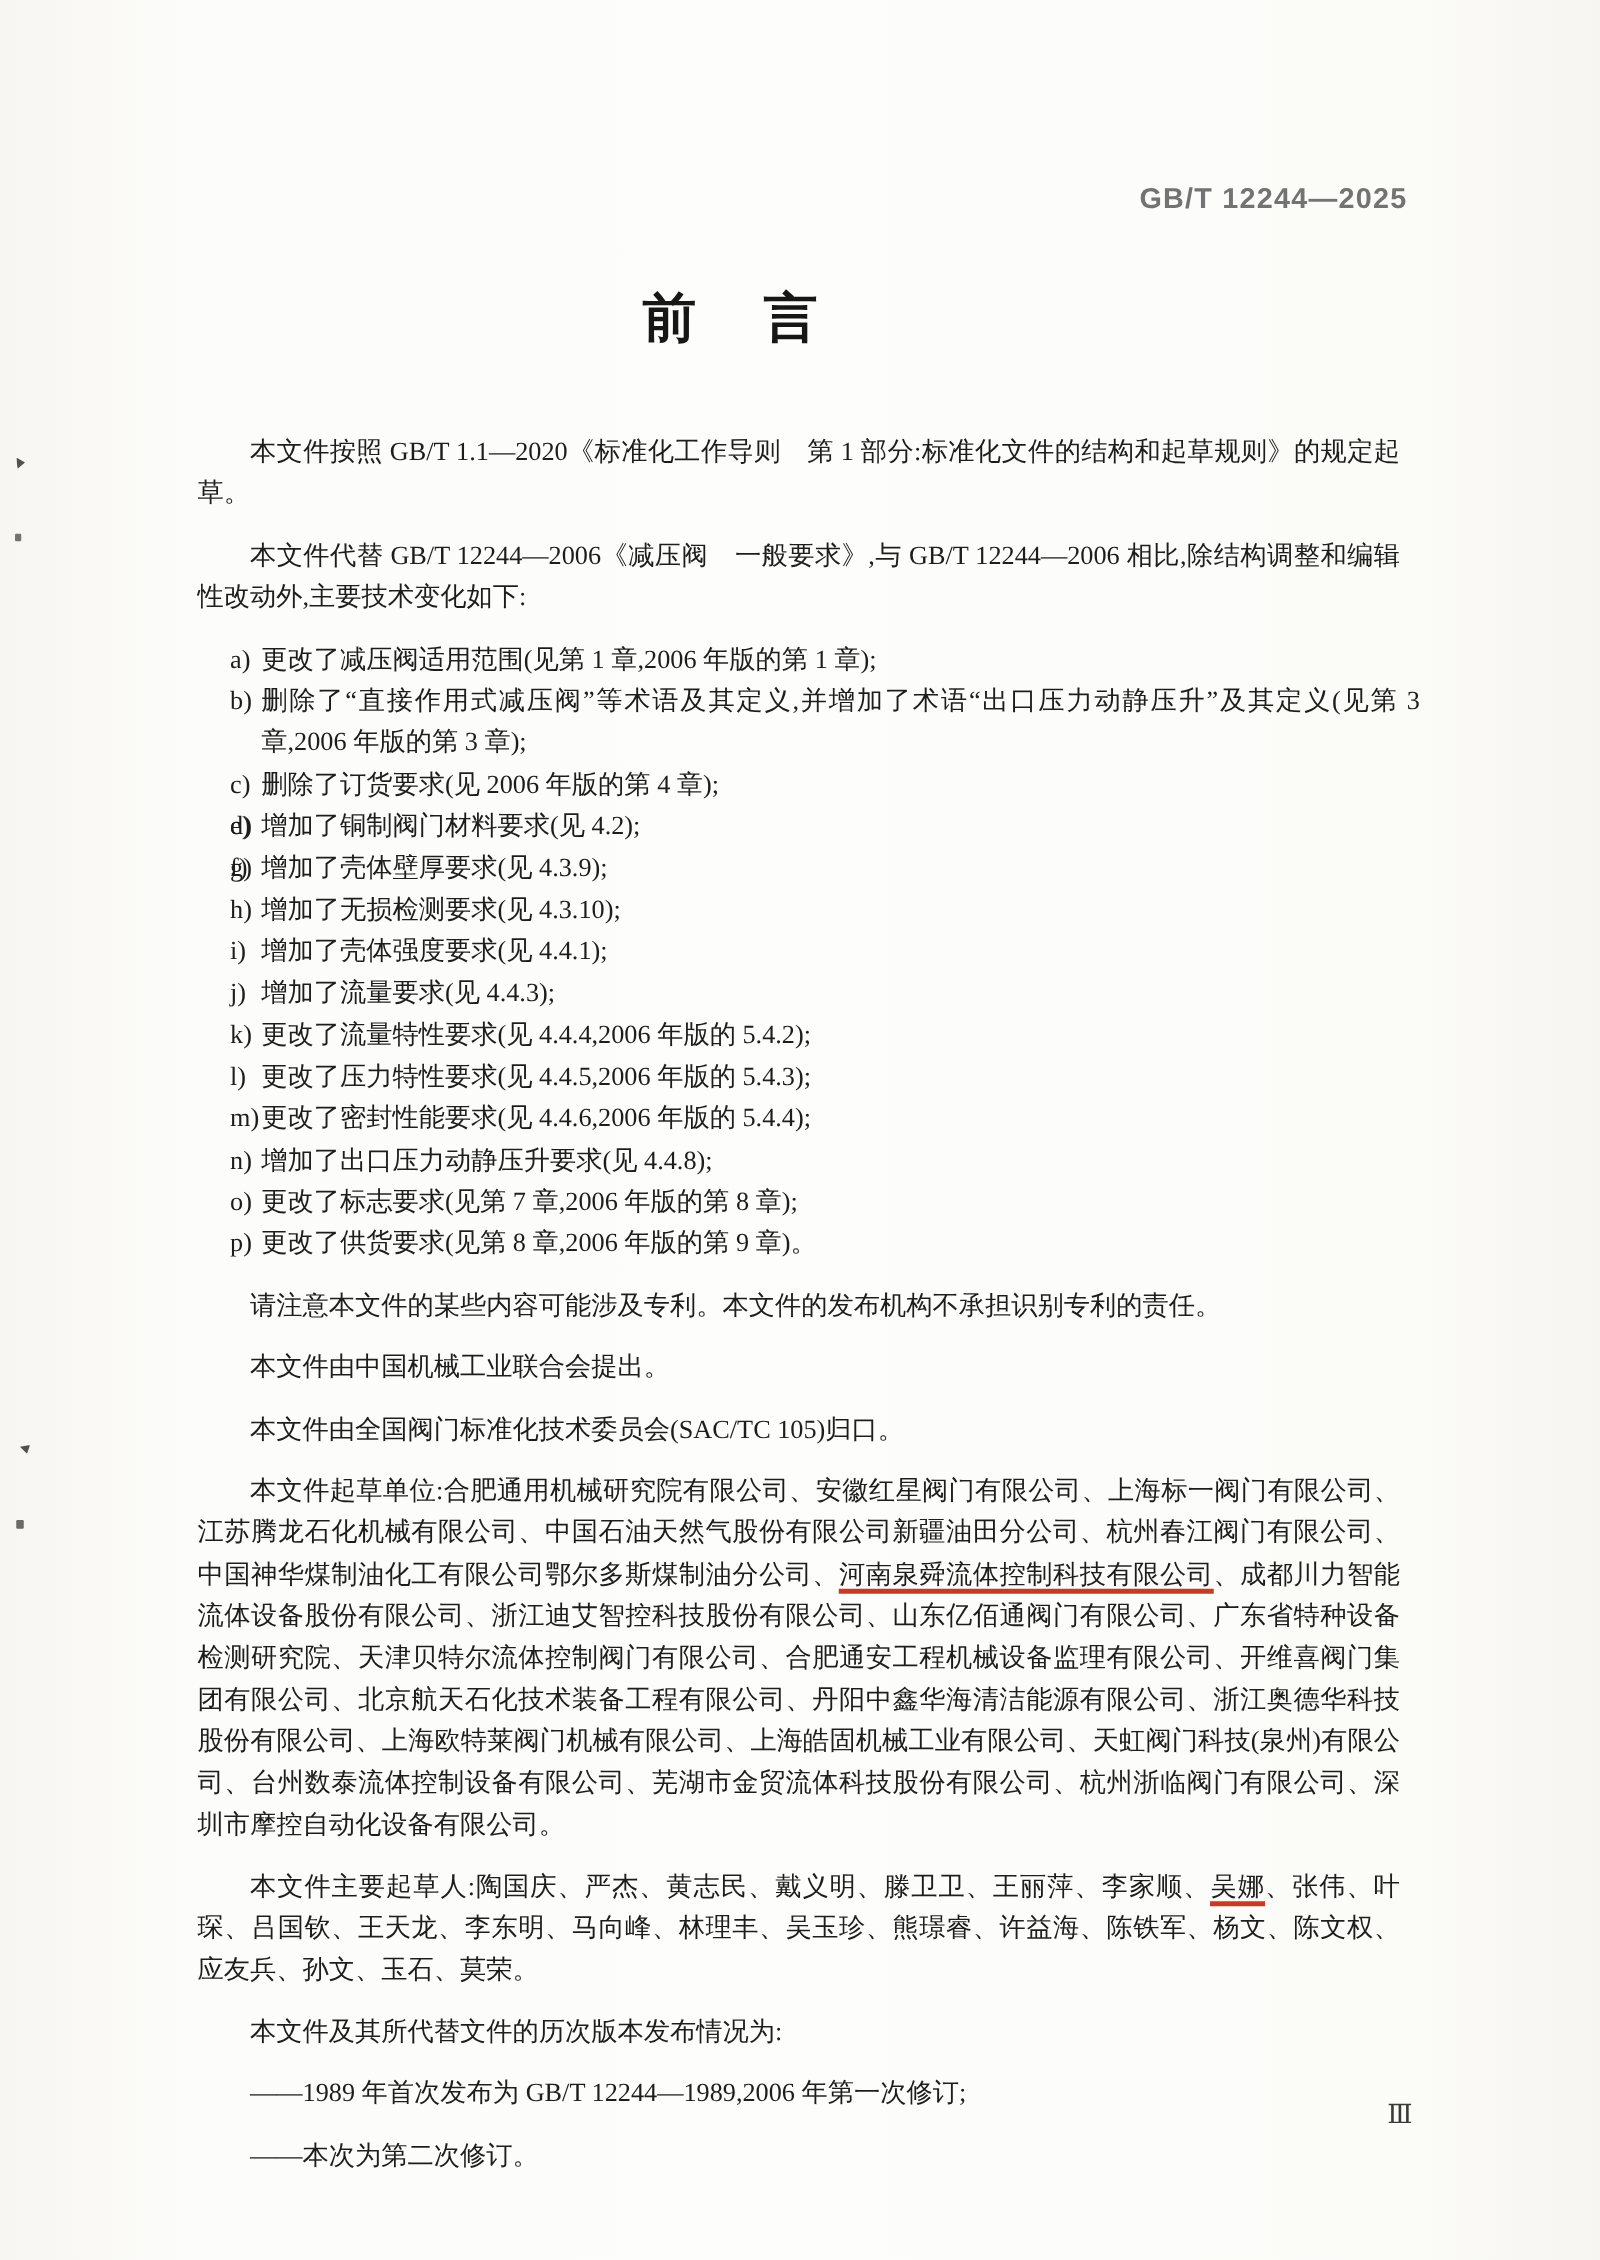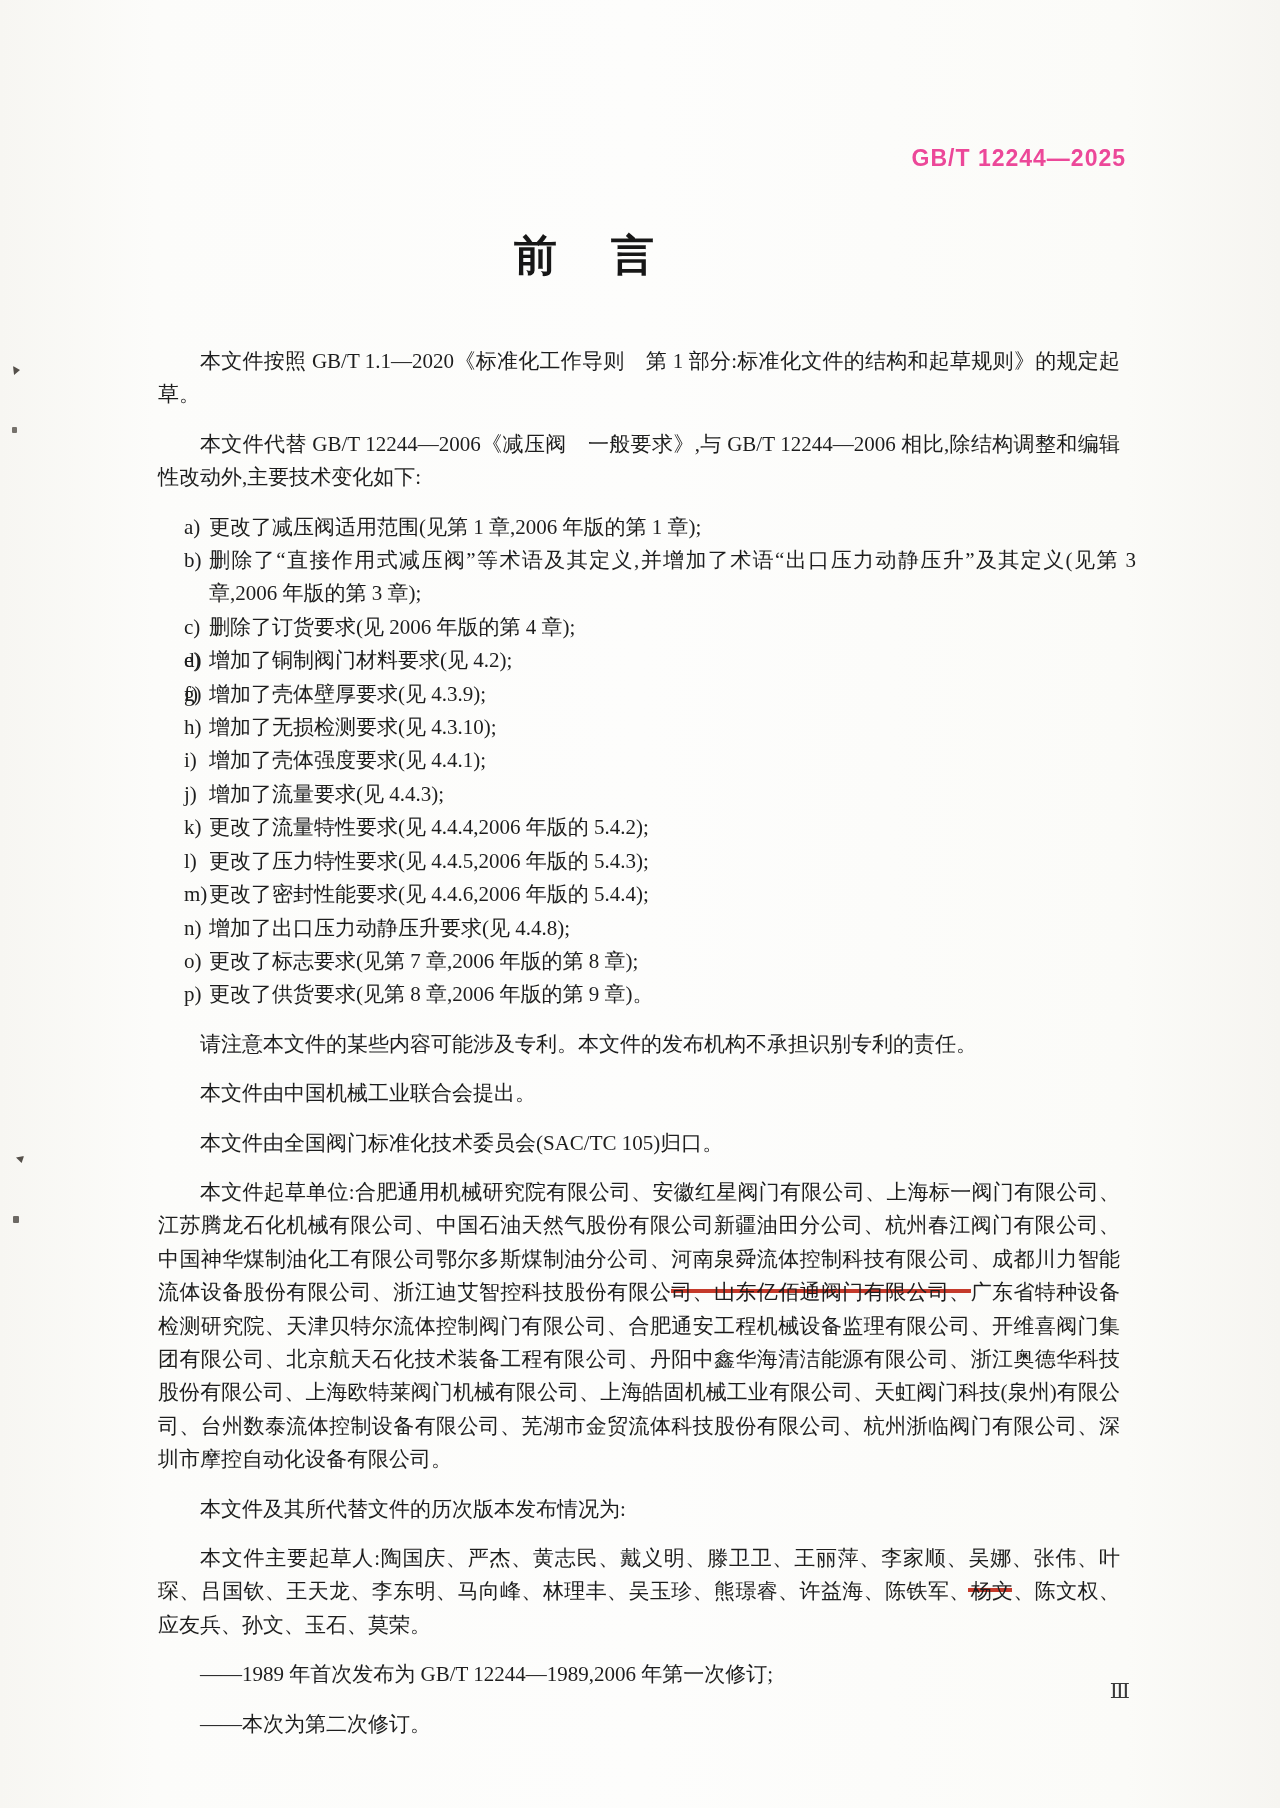--- a/index.html
+++ b/index.html
@@ -6,39 +6,39 @@
   body{
     width:1280px;height:1808px;position:relative;overflow:hidden;
     background:linear-gradient(90deg,#f7f6f2 0%,#fcfcfa 12%,#fdfdfc 50%,#fbfbf8 88%,#f6f5f1 100%);
     font-family:"Liberation Serif","DejaVu Serif",serif;
     color:#1d1d1d;
     -webkit-font-smoothing:antialiased;
   }
   .doc-header{
     position:absolute;top:145px;right:154px;
     font-family:"Liberation Sans","DejaVu Sans",sans-serif;
-    font-size:23px;font-weight:bold;letter-spacing:1px;color:#ec4899;
+    font-size:23px;font-weight:bold;letter-spacing:1px;color:#737373;
   }
   .doc-title{
     position:absolute;top:232px;left:514px;
     font-family:"Liberation Sans","DejaVu Sans",sans-serif;
     font-size:43px;font-weight:bold;color:#171717;
     display:flex;gap:54px;line-height:1.1;
   }
   .body-text{
     position:absolute;left:142px;top:329px;width:994px;
     font-size:21px;line-height:33.4px;text-align:justify;
     text-justify:inter-ideograph;
   }
   .body-text p{margin:16px;text-indent:2em;}
   .change-item{position:relative;padding-left:67px;}
   .change-item .marker{position:absolute;left:42px;width:25px;text-align:left;}
   .hl-red{
     border-bottom:4px solid #c53a2b;
-    padding-bottom:18px;
+    padding-bottom:0;
   }
   .history-line{margin:0;text-indent:2em;}
   .page-number{
     position:absolute;top:1679px;right:149px;
     font-size:21px;color:#3a3a3a;letter-spacing:1px;
     font-family:"Liberation Serif","DejaVu Serif",serif;
   }
   .speck{position:absolute;background:#55504a;border-radius:1px;}
   .speck.s1{left:13px;top:366px;width:7px;height:9px;clip-path:polygon(0 0,100% 45%,15% 100%);}
   .speck.s2{left:12px;top:427px;width:5px;height:6px;opacity:.8;}
@@ -82,20 +82,20 @@
       <div class="change-item"><span class="marker">o)</span><span>更改了标志要求(见第 7 章,2006 年版的第 8 章);</span></div>
       <div class="change-item"><span class="marker">p)</span><span>更改了供货要求(见第 8 章,2006 年版的第 9 章)。</span></div>
     </div>
 
   <p>请注意本文件的某些内容可能涉及专利。本文件的发布机构不承担识别专利的责任。</p>
   <p>本文件由中国机械工业联合会提出。</p>
   <p>本文件由全国阀门标准化技术委员会(SAC/TC 105)归口。</p>
 
   <p><span>本文件起草单位:合肥通用机械研究院有限公司、安徽红星阀门有限公司、上海标一阀门有限公司、江苏腾龙石化机械有限公司、中国石油天然气股份有限公司新疆油田分公司、杭州春江阀门有限公司、中国神华煤制油化工有限公司鄂尔多斯煤制油分公司、</span><span class="hl-red">河南泉舜流体控制科技有限公司</span><span>、成都川力智能流体设备股份有限公司、浙江迪艾智控科技股份有限公司、山东亿佰通阀门有限公司、广东省特种设备检测研究院、天津贝特尔流体控制阀门有限公司、合肥通安工程机械设备监理有限公司、开维喜阀门集团有限公司、北京航天石化技术装备工程有限公司、丹阳中鑫华海清洁能源有限公司、浙江奥德华科技股份有限公司、上海欧特莱阀门机械有限公司、上海皓固机械工业有限公司、天虹阀门科技(泉州)有限公司、台州数泰流体控制设备有限公司、芜湖市金贸流体科技股份有限公司、杭州浙临阀门有限公司、深圳市摩控自动化设备有限公司。</span></p>
 
+  <p><span>本文件主要起草人:陶国庆、严杰、黄志民、戴义明、滕卫卫、王丽萍、李家顺、</span><span class="hl-red">吴娜</span><span>、张伟、叶琛、吕国钦、王天龙、李东明、马向峰、林理丰、吴玉珍、熊璟睿、许益海、陈铁军、杨文、陈文权、应友兵、孙文、玉石、莫荣。</span></p>
+
   <p>本文件及其所代替文件的历次版本发布情况为:</p>
-
-  <p><span>本文件主要起草人:陶国庆、严杰、黄志民、戴义明、滕卫卫、王丽萍、李家顺、</span><span class="hl-red">吴娜</span><span>、张伟、叶琛、吕国钦、王天龙、李东明、马向峰、林理丰、吴玉珍、熊璟睿、许益海、陈铁军、杨文、陈文权、应友兵、孙文、玉石、莫荣。</span></p>
   <p class="history-line">——1989 年首次发布为 GB/T 12244—1989,2006 年第一次修订;</p>
   <p class="history-line">——本次为第二次修订。</p>
 </div>
 
 <div class="page-number">Ⅲ</div>
 
 </body></html>

